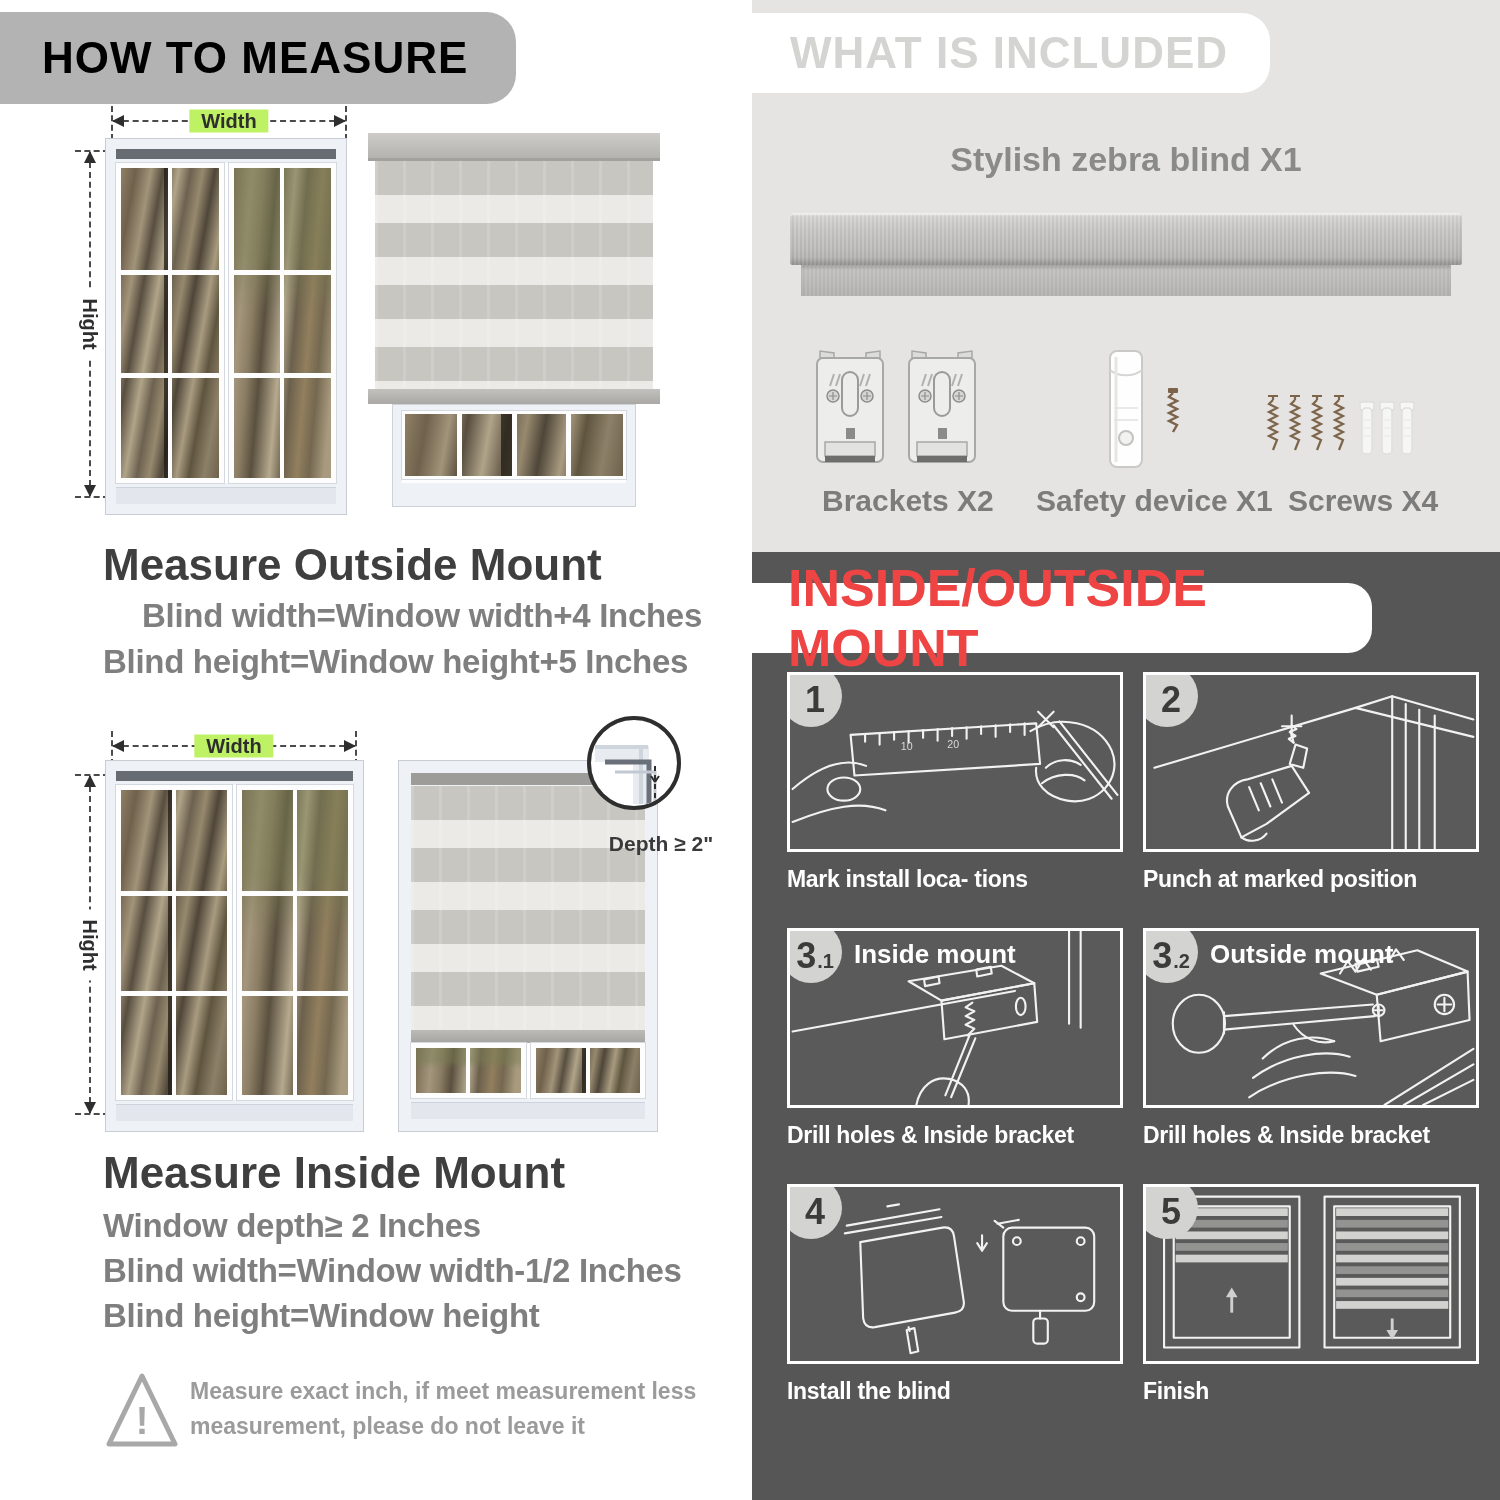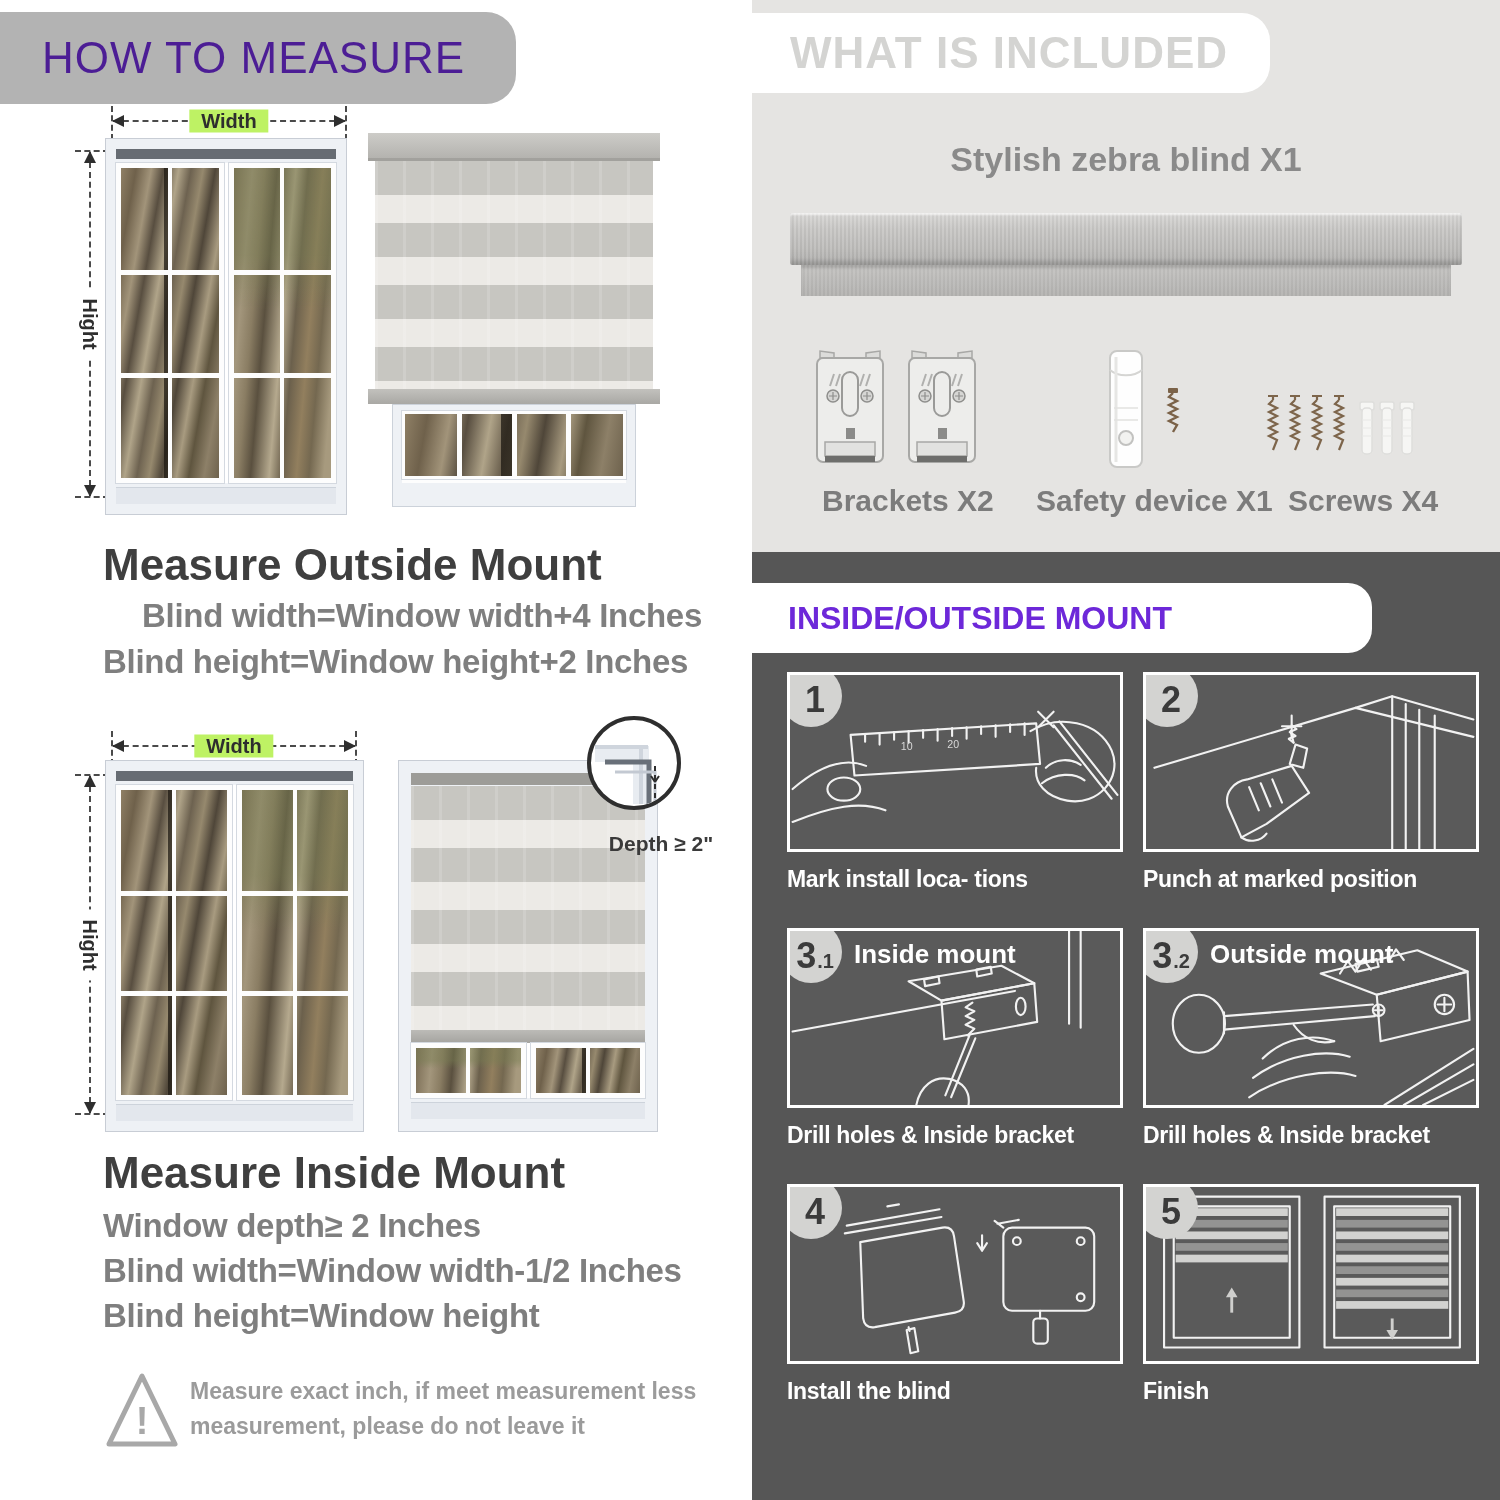--- a/index.html
+++ b/index.html
@@ -2,27 +2,27 @@
 <html><head>
 <meta charset="utf-8">
 <style>
   html,body { margin:0; padding:0; }
   body { width:1500px; height:1500px; font-family:"Liberation Sans", sans-serif; }
   .canvas { position:relative; width:1500px; height:1500px; background:#ffffff; overflow:hidden; }
   .abs { position:absolute; }
 
   
   .hdr-left { position:absolute; left:0; top:12px; width:516px; height:92px; background:#b3b3b3;
-    border-radius:0 30px 30px 0; color:#4c1d95; font-size:44px; font-weight:normal; letter-spacing:1px;
+    border-radius:0 30px 30px 0; color:#000000; font-size:44px; font-weight:bold; letter-spacing:1px;
     display:flex; align-items:center; padding-left:42px; box-sizing:border-box; }
   .hdr-included { position:absolute; left:752px; top:13px; width:518px; height:80px; background:#ffffff;
     border-radius:0 28px 28px 0; color:#d4d4d2; font-size:44px; font-weight:bold; letter-spacing:1px;
     display:flex; align-items:center; padding-left:38px; box-sizing:border-box; }
   .hdr-mount { position:absolute; left:752px; top:583px; width:620px; height:70px; background:#ffffff;
-    border-radius:0 24px 24px 0; color:#6d28d9; font-size:32px; font-weight:bold;
+    border-radius:0 24px 24px 0; color:#ef4444; font-size:52px; font-weight:bold;
     display:flex; align-items:center; padding-left:36px; box-sizing:border-box; z-index:3; }
 
   
   .right-top { position:absolute; left:752px; top:0; width:748px; height:552px; background:#e5e4e2; }
   .right-bottom { position:absolute; left:752px; top:552px; width:748px; height:948px; background:#565656; }
 
   
   .h2 { position:absolute; left:103px; color:#3f3f3f; font-size:44px; font-weight:bold; white-space:nowrap; }
   .formula { position:absolute; left:103px; color:#7f7f7f; font-size:33px; font-weight:bold; white-space:nowrap; letter-spacing:-0.3px; }
   .warn-text { position:absolute; left:190px; top:1374px; color:#9b9b9b; font-size:23px; font-weight:bold; line-height:35px; }
@@ -157,21 +157,21 @@
         <i class="mv" style="left:24%"></i>
           <i class="mv" style="left:49%"></i>
           <i class="mv" style="left:74%"></i>
       </div>
       <div class="bw-bottom"></div>
     </div>
   </div>
 
   <div class="h2" style="top:540px;">Measure Outside Mount</div>
   <div class="formula" style="top:597px;margin-left:39px;">Blind width=Window width+4 Inches</div>
-  <div class="formula" style="top:643px;">Blind height=Window height+2 Inches</div>
+  <div class="formula" style="top:643px;">Blind height=Window height+5 Inches</div>
 
   <div class="warrow" style="left:113px; top:745px; width:242px;">
     <i class="ah-l"></i>
     <i class="ah-r"></i>
     <i class="tick-l"></i>
     <i class="tick-r"></i>
     <span class="wlabel">Width</span>
   </div>
 
   <div class="harrow" style="left:89px; top:776px; height:337px;">

